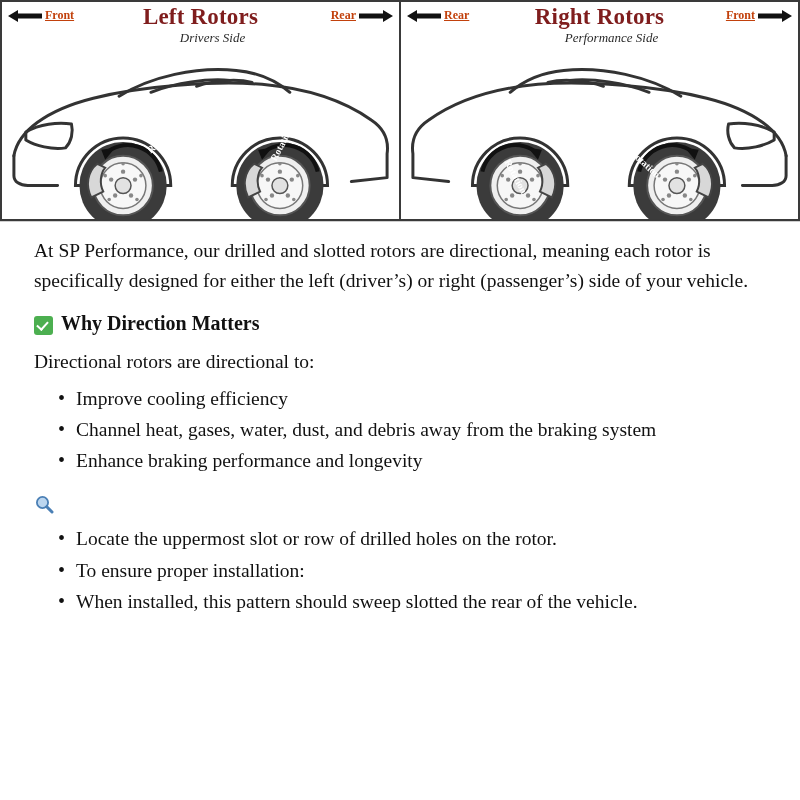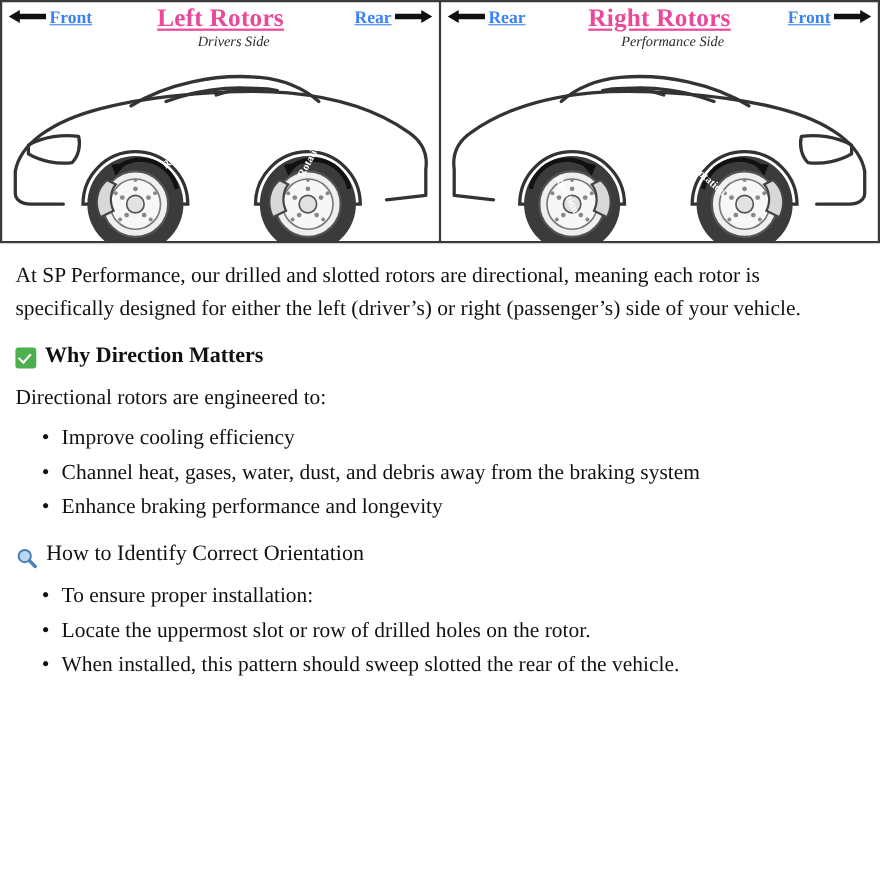--- a/index.html
+++ b/index.html
@@ -46,64 +46,64 @@
   .panel-title {
     position: absolute;
     top: 2px;
     left: 0;
     width: 100%;
     text-align: center;
     font-family: "Liberation Serif", serif;
     font-weight: bold;
     font-size: 23px;
     letter-spacing: 0.2px;
-    color: #ec4899;
-    text-decoration: underline;
+    color: #7f1d1d;
   }
   .panel-subtitle {
     position: absolute;
     top: 28px;
     left: 12px;
     width: 100%;
     text-align: center;
     font-style: italic;
     font-size: 13px;
     color: #2a2a2a;
   }
 
   .end-label {
     position: absolute;
     top: 6px;
     display: flex;
+    align-items: center;
     gap: 2px;
-    font-size: 16px;
+    font-size: 12px;
     font-weight: bold;
     font-family: "Liberation Serif", serif;
-    color: #3b82f6;
+    color: #c2410c;
   }
   .end-label .txt {
     text-decoration: underline;
     padding: 0 1px;
   }
   .end-label.tl { left: 6px; }
   .end-label.tr { right: 6px; }
 
   .arrow-svg { display: block; }
 
   .car-svg {
     position: absolute;
     left: 0;
     top: 34px;
     width: 100%;
     height: 186px;
   }
 
   
   .content {
-    padding: 14px 22px 0 14px;
+    padding: 14px 22px 0 34px;
     box-sizing: border-box;
   }
   p.para {
     margin: 0 0 6px 0;
     font-size: 19.5px;
     line-height: 1.55;
     color: #111;
   }
   h2.heading {
     display: flex;
@@ -337,37 +337,36 @@
 
   <div class="content">
 
     <p class="para">At SP Performance, our drilled and slotted rotors are directional, meaning each rotor is specifically designed for either the left (driver’s) or right (passenger’s) side of your vehicle.</p>
 
     <h2 class="heading">
       <span class="check-badge"></span>
       <span>Why Direction Matters</span>
     </h2>
 
-    <p class="para">Directional rotors are engineered to:</p>
+    <p class="para">Directional rotors are directional to:</p>
 
     <ul class="bullets">
       <li>Improve cooling efficiency</li>
       <li>Channel heat, gases, water, dust, and debris away from the braking system</li>
       <li>Enhance braking performance and longevity</li>
     </ul>
 
     <h2 class="heading light">
       <span class="magnifier">
         <svg width="20" height="20" viewBox="0 0 20 20">
           <circle cx="8.5" cy="8.5" r="5.6" fill="#bcd6ef" stroke="#4a7fb5" stroke-width="1.8"></circle>
           <path d="M12.8 12.8 L18 18" stroke="#4a7fb5" stroke-width="3" stroke-linecap="round"></path>
         </svg>
       </span>
-      <span>How to Identify Correct Orientation</span>
     </h2>
 
     <ul class="bullets">
+      <li>Locate the uppermost slot or row of drilled holes on the rotor.</li>
       <li>To ensure proper installation:</li>
-      <li>Locate the uppermost slot or row of drilled holes on the rotor.</li>
       <li>When installed, this pattern should sweep slotted the rear of the vehicle.</li>
     </ul>
   </div>
 </div>
 
 </body></html>

